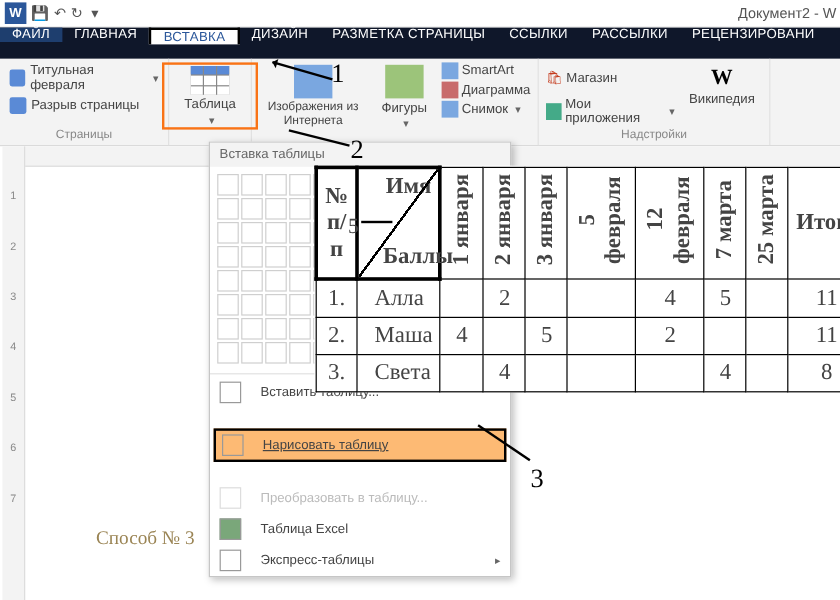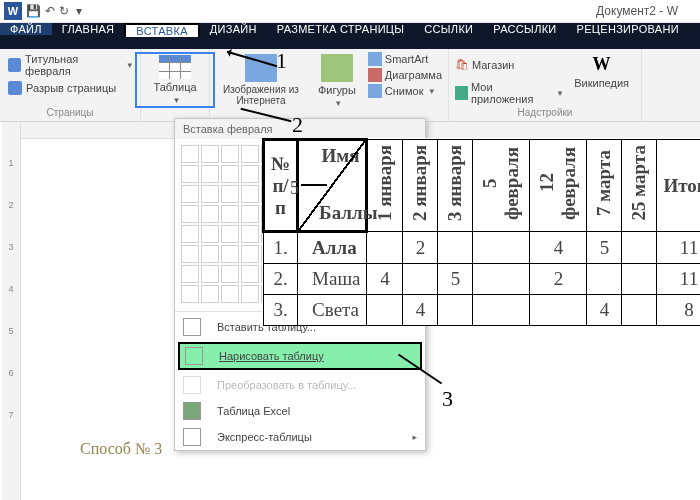--- a/index.html
+++ b/index.html
@@ -1,49 +1,49 @@
 <!DOCTYPE html>
 <html><head>
 <meta charset="utf-8">
 <style>
   body{margin:0;font-family:"Segoe UI",Arial,sans-serif;font-size:11px;background:#fff;color:#444;width:700px}
   .titlebar{height:22px;background:#fff;display:flex;align-items:center;justify-content:space-between;border-bottom:1px solid #e5e5e5}
   .qa{display:flex;align-items:center;gap:4px;padding:0 4px}
   .qa .wicon{width:18px;height:18px;background:#2b579a;color:#fff;display:flex;align-items:center;justify-content:center;font-weight:bold;font-size:11px}
   .qa span{color:#555;font-size:12px}
-  .docname{color:#555;padding-right:22px;font-size:12px}
+  .docname{color:#555;padding-right:3px;font-size:12px}
   .tabs{height:26px;background:#0f172a;display:flex;align-items:flex-start;color:#fff;font-size:11px}
   .tab{padding:0 10px;display:flex;align-items:center;cursor:pointer;text-transform:uppercase;letter-spacing:.3px}
   .tab.file{background:#1e3e6e}
   .tab.active{background:#fff;color:#2b579a;border:2px solid #000;border-bottom:none}
   .ribbon{height:72px;background:#f3f3f3;border-bottom:1px solid #d4d4d4;display:flex;color:#444}
   .group{border-right:1px solid #e1e1e1;padding:3px 6px;display:flex;flex-direction:column;position:relative}
   .group-items{display:flex;flex-direction:column;gap:2px;flex:1}
   .group-label{text-align:center;color:#888;font-size:10px;margin-top:auto}
   .gi{display:flex;align-items:center;gap:4px;cursor:pointer;padding:1px 2px}
   .gi .ic{width:14px;height:14px;background:#5a8ad6;border-radius:2px}
   .big{display:flex;flex-direction:column;align-items:center;padding:2px 6px;cursor:pointer;gap:2px}
   .big .bic{width:32px;height:28px}
-  .big.tablebtn{border:2px solid #3b82f6;padding:1px 16px}
+  .big.tablebtn{border:2px solid #f97316;padding:1px 16px}
   .tbl-ic{width:32px;height:24px;display:grid;grid-template-columns:repeat(3,1fr);grid-template-rows:repeat(3,1fr);gap:1px;background:#888}
   .tbl-ic div{background:#fff}
   .tbl-ic div:first-child,.tbl-ic div:nth-child(2),.tbl-ic div:nth-child(3){background:#5a8ad6}
   .row{display:flex;gap:6px}
   .smallcol{display:flex;flex-direction:column;gap:2px}
   .sm{display:flex;align-items:center;gap:3px;cursor:pointer;font-size:11px}
   .sm .sic{width:14px;height:14px;background:#7aa7e0}
   
   .ddwrap{position:absolute;left:174px;top:118px;width:250px;background:#fff;border:1px solid #c6c6c6;box-shadow:2px 2px 6px rgba(0,0,0,.25);z-index:5}
   .ddhead{background:#f3f3f3;padding:4px 8px;font-size:11px;color:#666}
   .grid{display:grid;grid-template-columns:repeat(10,18px);grid-auto-rows:18px;gap:2px;padding:6px}
   .grid div{border:1px solid #cfcfcf;background:#fff}
   .ddsep{height:1px;background:#e1e1e1;margin:2px 0}
   .dditem{display:flex;align-items:center;gap:16px;padding:4px 8px;cursor:pointer;position:relative}
   .dditem .dicon{width:16px;height:16px;border:1px solid #999}
-  .dditem.hl{background:#86efac;border:2px solid #000;margin:2px 3px;padding:3px 5px}
+  .dditem.hl{background:#fdba74;border:2px solid #000;margin:17px 3px;padding:3px 5px}
   
   .docarea{position:relative;height:380px;background:#fff}
   .ruler-v{position:absolute;left:2px;top:0;width:18px;height:380px;background:#f3f3f3;border-right:1px solid #ddd;display:flex;flex-direction:column;align-items:center;font-size:9px;color:#888;gap:32px;padding-top:4px}
   .ruler-h{position:absolute;left:20px;top:0;right:0;height:16px;background:#f3f3f3;border-bottom:1px solid #ddd}
   
   .dt{position:absolute;left:262px;top:138px;border-collapse:collapse;font-family:"Times New Roman",serif;font-size:19px;background:#fff;z-index:8}
   .dt th,.dt td{border:1px solid #000;padding:4px 6px;text-align:center;vertical-align:middle}
   .dt th.rot{height:78px;width:26px}
   .dt th.rot span{writing-mode:vertical-rl;transform:rotate(180deg);display:inline-block}
   .diag{position:relative;width:88px;border:3px solid #000!important}
@@ -168,21 +168,21 @@
       <div class="big">
           <div class="wiki">W</div>
           <span>Википедия</span>
         </div>
     </div>
     <div class="group-label">Надстройки</div>
   </div>
 </div>
 
 <div class="ddwrap">
-  <div class="ddhead">Вставка февраля</div>
+  <div class="ddhead">Вставка таблицы</div>
   <div class="grid" id="ddgrid">
       <div></div>
       <div></div>
       <div></div>
       <div></div>
       <div></div>
       <div></div>
       <div></div>
       <div></div>
       <div></div>
@@ -310,21 +310,21 @@
     <th class="rot"><span>5 февраля</span></th>
     <th class="rot"><span>12 февраля</span></th>
     <th class="rot"><span>7 марта</span></th>
     <th class="rot"><span>25 марта</span></th>
     <th>Итого</th>
   </tr>
   </tbody>
     <tbody id="tb">
       <tr>
         <td>1.</td>
-        <td style="text-align: left; padding-left: 14px; font-weight: bold;">Алла</td>
+        <td style="text-align: left; padding-left: 14px;">Алла</td>
         <td></td>
         <td>2</td>
         <td></td>
         <td></td>
         <td>4</td>
         <td>5</td>
         <td></td>
         <td>11</td>
       </tr>
       <tr>

